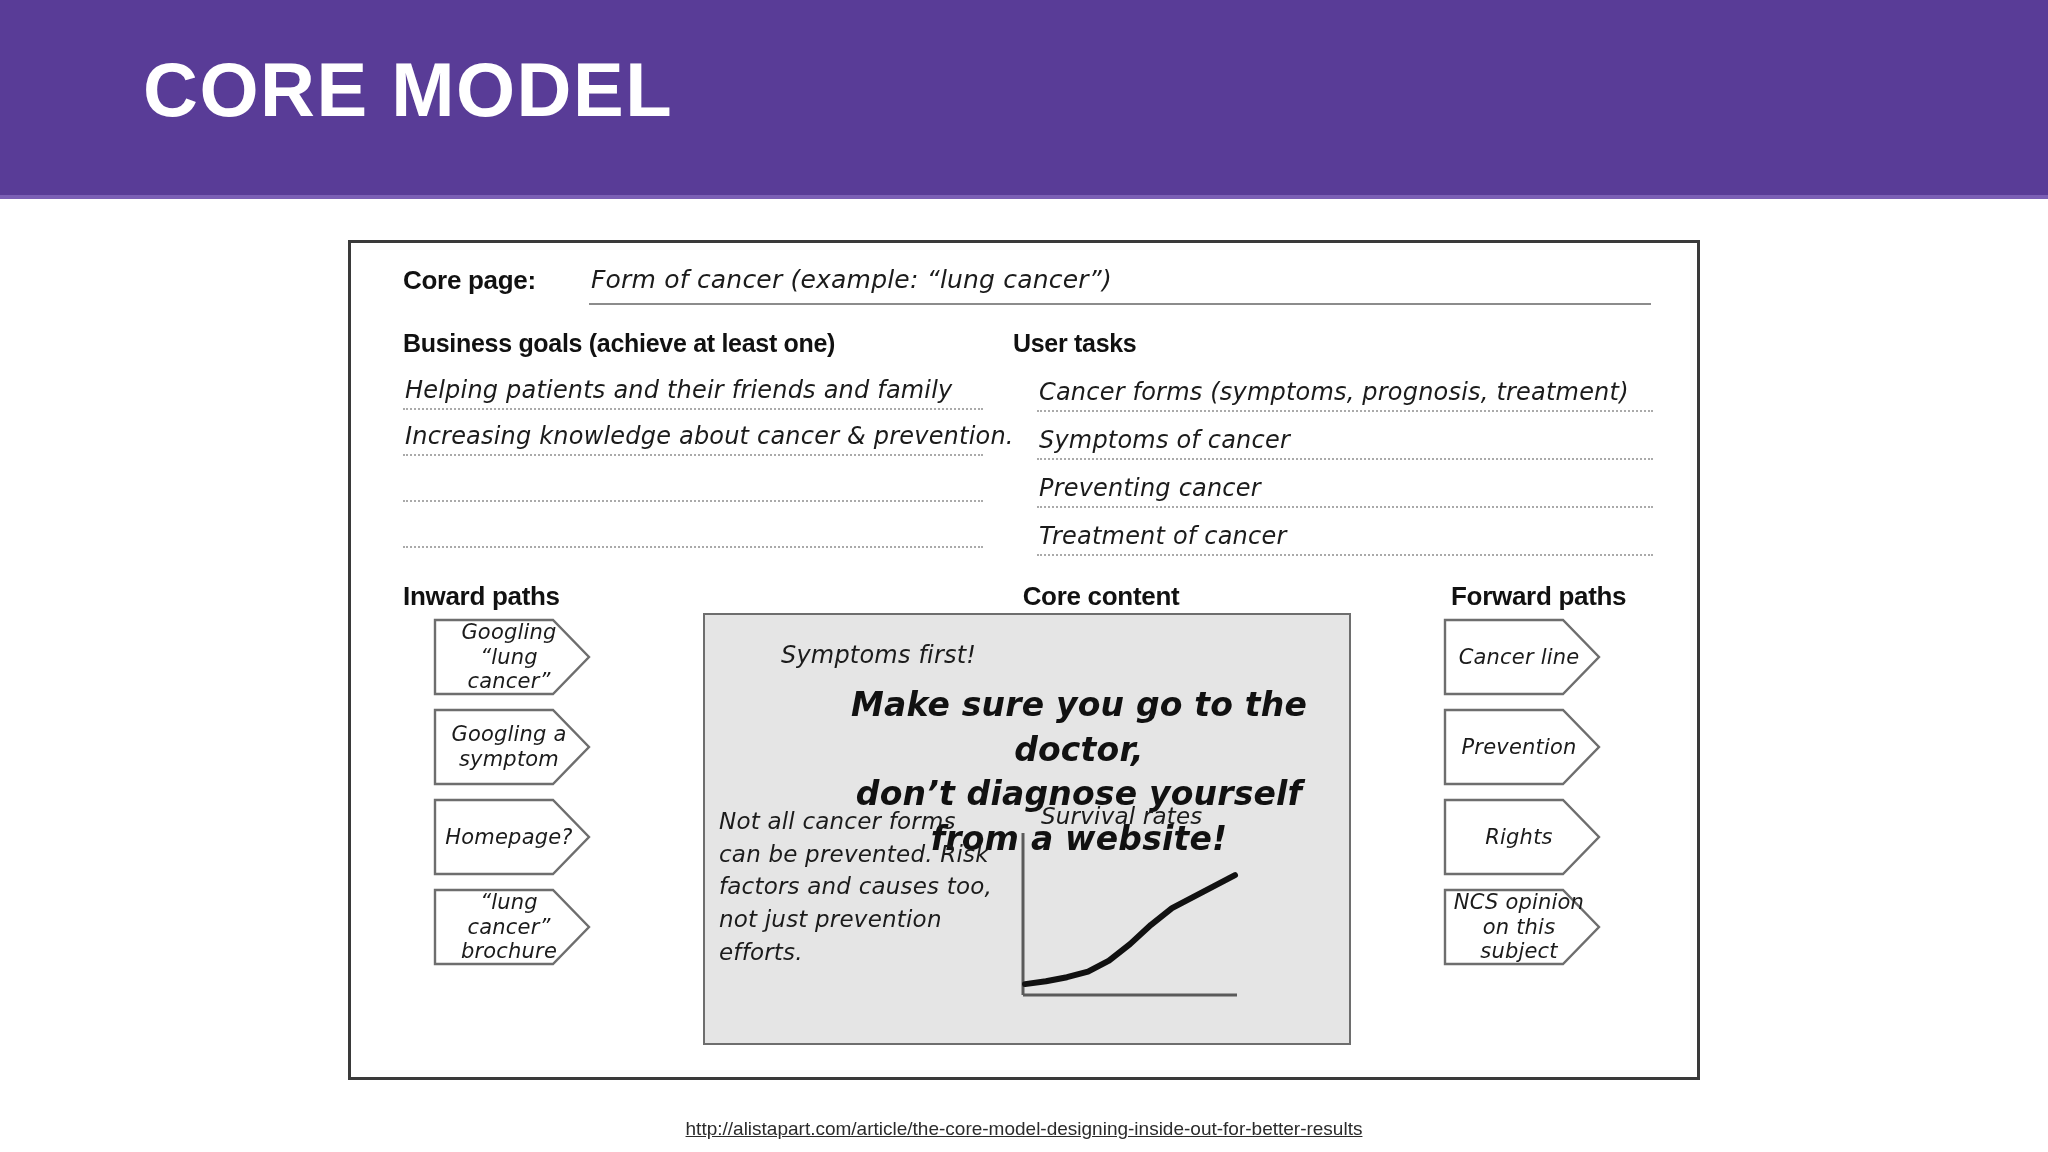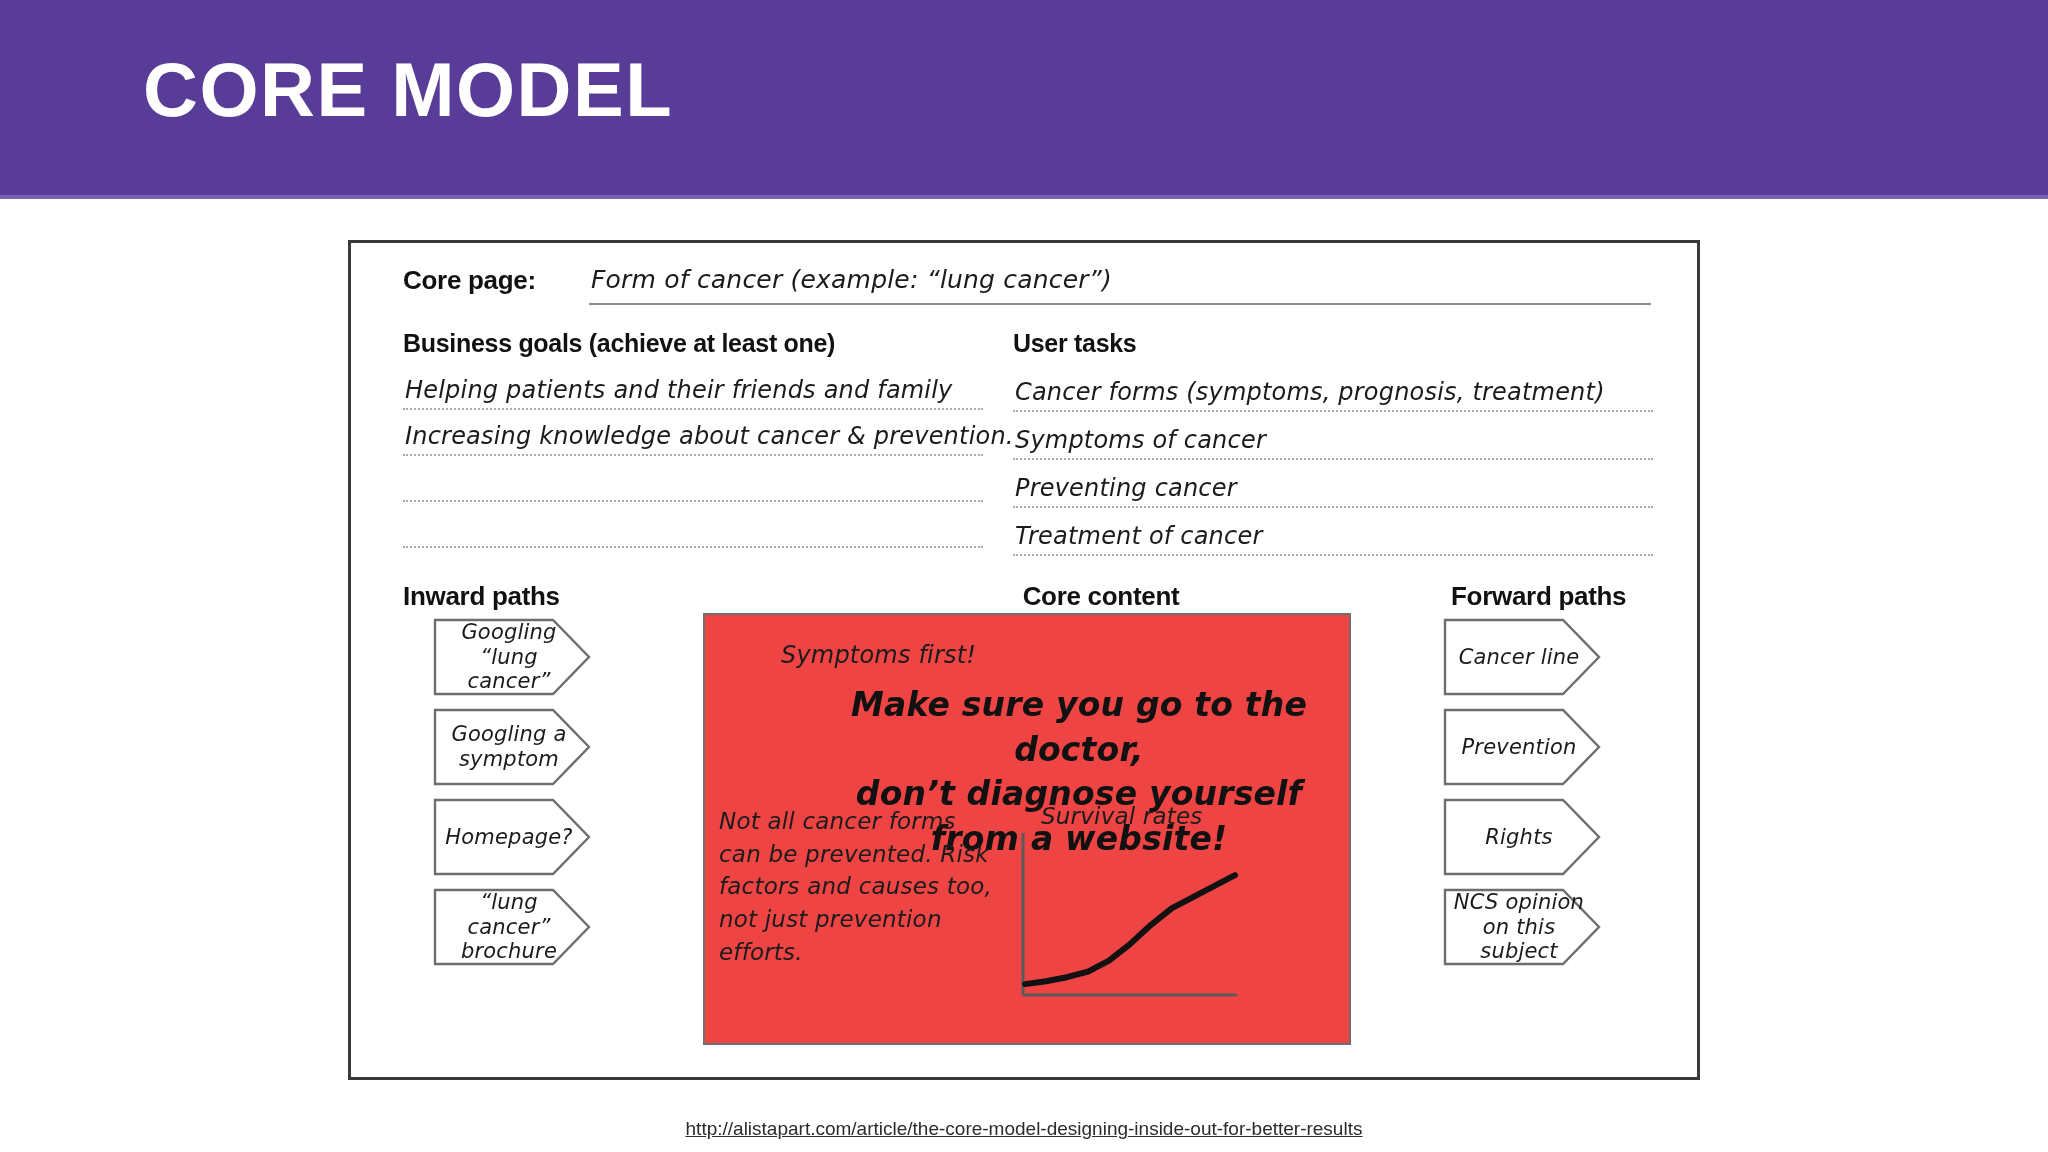--- a/index.html
+++ b/index.html
@@ -133,21 +133,21 @@
     height: 44px;
     border-bottom: 2px dotted #aaaaaa;
   }
   .ruled-line .entry {
     position: absolute;
     left: 2px;
     bottom: 4px;
     font-size: 24px;
     white-space: nowrap;
   }
-  .col-tasks .ruled-line { height: 46px; }
+  .col-tasks .ruled-line { height: 46px; margin-left: 24px; }
 
   
   .section-head {
     position: absolute;
     font-size: 26px;
     white-space: nowrap;
   }
   .head-inward  { left: 52px;  top: 338px; }
   .head-core    { left: 460px; top: 338px; width: 580px; text-align: center; }
   .head-forward { left: 1100px; top: 338px; }
@@ -182,21 +182,21 @@
 
   
   .core-box {
     position: absolute;
     left: 352px;
     top: 370px;
     width: 648px;
     height: 432px;
     border: 2px solid #6e6e6e;
     box-sizing: border-box;
-    background: #ef4444;
+    background: #e5e5e5;
     padding-left: 48px;
   }
   .core-line-1 {
     position: absolute;
     left: 76px;
     top: 26px;
     font-size: 24px;
     white-space: nowrap;
   }
   .core-line-2 {

